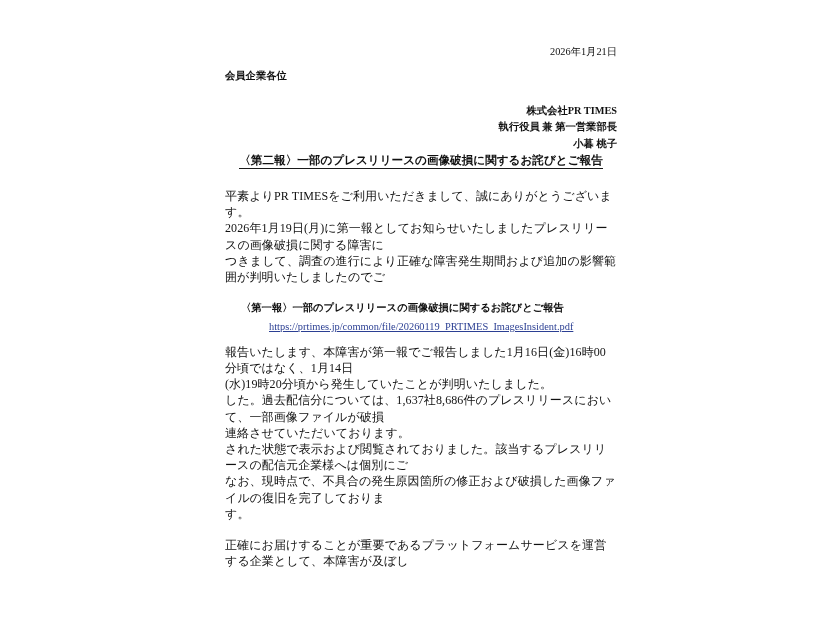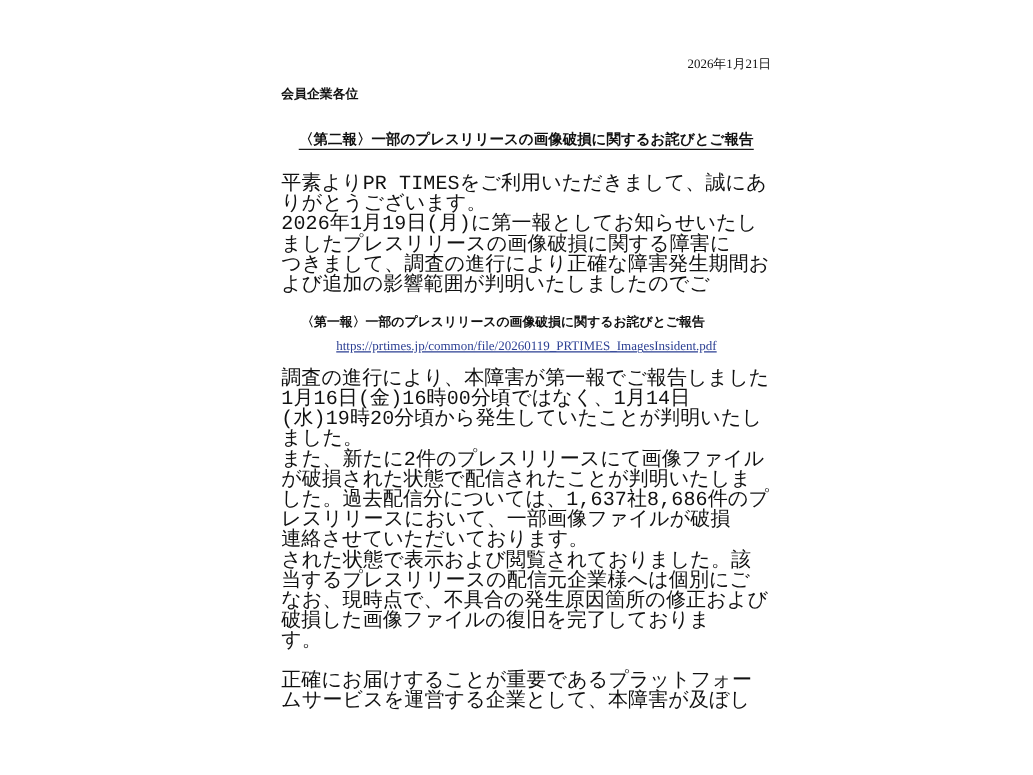--- a/index.html
+++ b/index.html
@@ -25,25 +25,24 @@
   }
   
   .doc {
     position: absolute;
     left: 225px;
     top: 44px;
     width: 392px;
   }
 
   .line {
-    font-size: 16px;
+    font-size: 12px;
     line-height: 16.2px;
     letter-spacing: 0.1px;
     white-space: pre-wrap;
-    font-family: Liberation Mono, monospace;
   }
 
   .date-line {
     font-size: 10.3px;
     line-height: 16px;
     text-align: right;
     margin-bottom: 8px;
   }
 
   .addressee {
@@ -95,40 +94,44 @@
 </head>
 <body>
 
 <div class="page">
   <div class="doc">
 
     <div class="date-line">2026年1月21日</div>
 
     <div class="addressee">会員企業各位</div>
 
+    <div class="sender">
+      <div class="s-line">株式会社PR TIMES</div>
+      <div class="s-line">執行役員 兼 第一営業部長</div>
+      <div class="s-line">小暮 桃子</div>
+    </div>
 
     <div class="doc-title">
       <span>〈第二報〉一部のプレスリリースの画像破損に関するお詫びとご報告</span>
     </div>
 
     <div class="para">
       <div class="line">平素よりPR TIMESをご利用いただきまして、誠にありがとうございます。</div>
       <div class="line">2026年1月19日(月)に第一報としてお知らせいたしましたプレスリリースの画像破損に関する障害に</div>
       <div class="line">つきまして、調査の進行により正確な障害発生期間および追加の影響範囲が判明いたしましたのでご</div>
     </div>
 
     <div class="ref-block">
       <div class="ref-title">〈第一報〉一部のプレスリリースの画像破損に関するお詫びとご報告</div>
       <a class="ref-link" href="#" style="color: rgb(43, 63, 147);">https://prtimes.jp/common/file/20260119_PRTIMES_ImagesInsident.pdf</a>
     </div>
 
     <div class="para">
-      <div class="line">調査の進行により、本障害が第一報でご報告しました1月16日(金)16時00分頃ではなく、1月14日</div>
+      <div class="line">報告いたします、本障害が第一報でご報告しました1月16日(金)16時00分頃ではなく、1月14日</div>
       <div class="line">(水)19時20分頃から発生していたことが判明いたしました。</div>
-      <div class="line">また、新たに2件のプレスリリースにて画像ファイルが破損された状態で配信されたことが判明いたしま</div>
       <div class="line">した。過去配信分については、1,637社8,686件のプレスリリースにおいて、一部画像ファイルが破損</div>
       <div class="line">連絡させていただいております。</div>
       <div class="line">された状態で表示および閲覧されておりました。該当するプレスリリースの配信元企業様へは個別にご</div>
       <div class="line">なお、現時点で、不具合の発生原因箇所の修正および破損した画像ファイルの復旧を完了しておりま</div>
       <div class="line">す。</div>
     </div>
 
     <div class="para tight">
       <div class="line">正確にお届けすることが重要であるプラットフォームサービスを運営する企業として、本障害が及ぼし</div>
 

